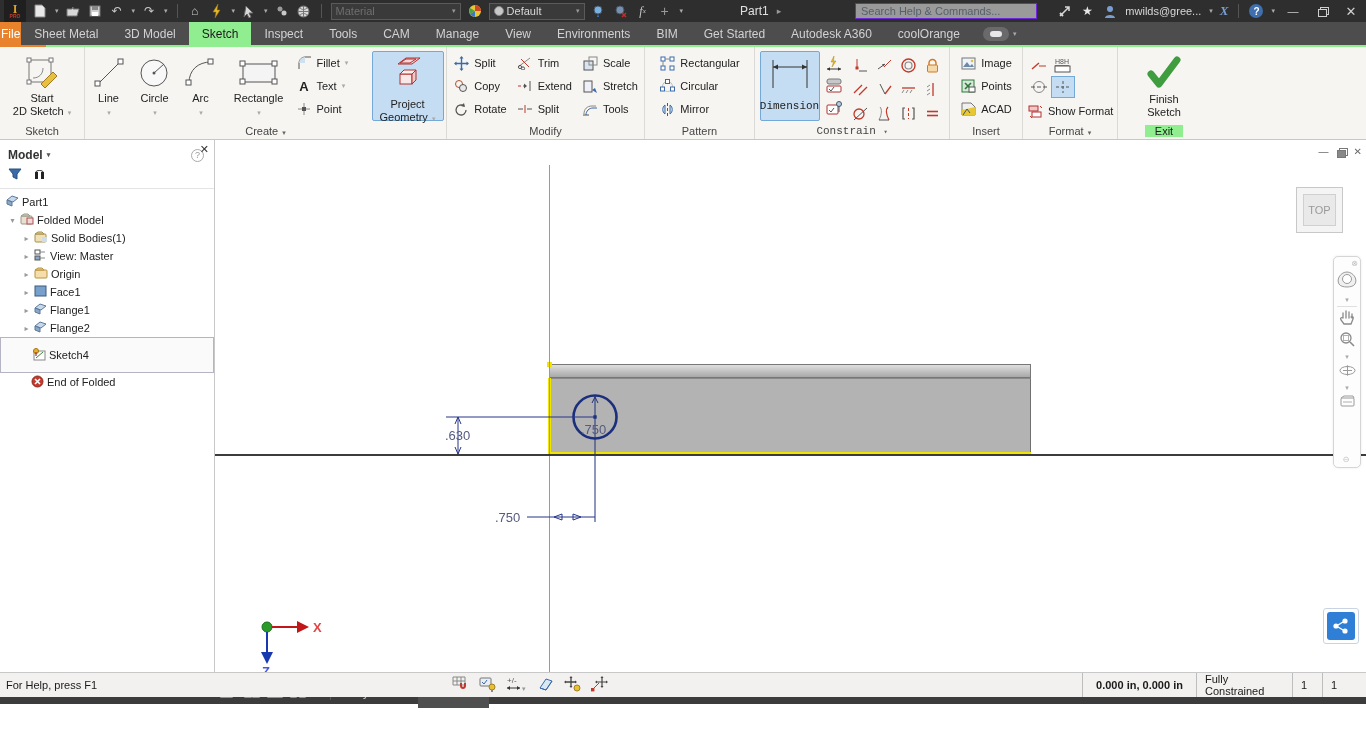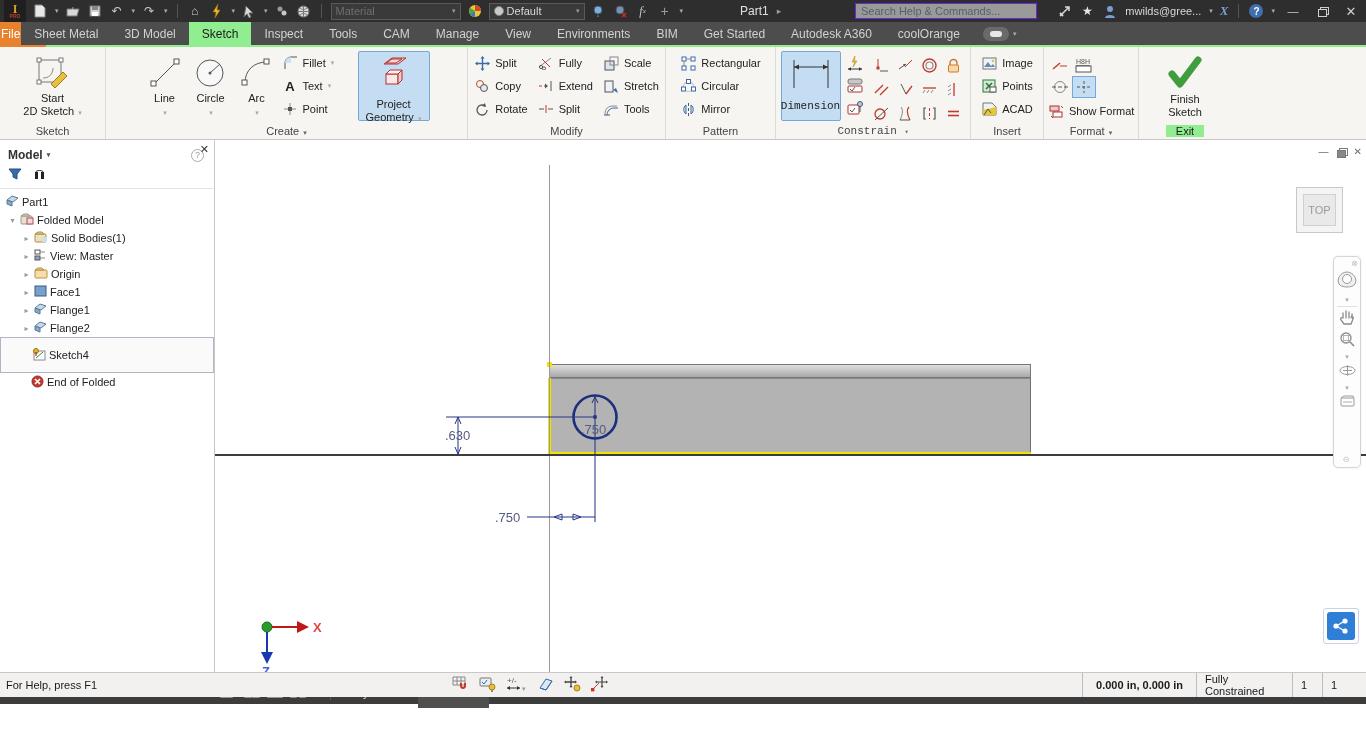--- a/index.html
+++ b/index.html
@@ -256,21 +256,21 @@
       <span class="cloudbtn">
           <i></i>
         </span>
       <span class="dd">▾</span>
     </div>
   </div>
   <div class="accentline"></div>
 
   <div class="ribbon">
 
-    <div class="rpanel" style="width:106px;">
+    <div class="rpanel" style="width:85px;">
       <div class="pbody">
         <div class="bigbtn">
           <span class="ic">
             <svg width="34" height="34">
                 <rect x="4" y="4" width="22" height="22" fill="none" stroke="#777" rx="3"></rect>
                 <rect x="2" y="2" width="4" height="4" fill="#fff" stroke="#777"></rect>
                 <rect x="24" y="2" width="4" height="4" fill="#fff" stroke="#777"></rect>
                 <rect x="2" y="24" width="4" height="4" fill="#fff" stroke="#777"></rect>
                 <path d="M8 22c6 0 10-4 10-10" stroke="#888" fill="none"></path>
                 <path d="M16 28L28 16l4 4-12 12z" fill="#e8c040" stroke="#a07820"></path>
@@ -307,20 +307,32 @@
         <div class="bigbtn">
           <span class="ic">
               <svg width="34" height="34">
                 <path d="M5 27C5 14 14 6 27 6" fill="none" stroke="#555"></path>
                 <rect x="2" y="24" width="5" height="5" fill="#fff" stroke="#555"></rect>
                 <rect x="24" y="3" width="5" height="5" fill="#fff" stroke="#555"></rect>
               </svg>
             </span>
           <span class="biglbl"><span>Arc</span><br><span class="dd">▾</span></span>
         </div>
+        <div class="bigbtn" style="width:66px;">
+          <span class="ic">
+              <svg width="44" height="34">
+                <rect x="6" y="8" width="32" height="18" fill="#f4f4f4" stroke="#555"></rect>
+                <rect x="3" y="5" width="5" height="5" fill="#fff" stroke="#555"></rect>
+                <rect x="35" y="5" width="5" height="5" fill="#fff" stroke="#555"></rect>
+                <rect x="3" y="23" width="5" height="5" fill="#fff" stroke="#555"></rect>
+                <rect x="35" y="23" width="5" height="5" fill="#fff" stroke="#555"></rect>
+              </svg>
+            </span>
+          <span class="biglbl"><span>Rectangle</span><br><span class="dd">▾</span></span>
+        </div>
         <div class="smallcol" style="width:72px;">
           <div class="smbtn">
               <span class="ic16">
                 <svg width="15" height="15">
                   <path d="M2 13V7a6 6 0 0 1 6-6h6" fill="none" stroke="#555"></path>
                   <path d="M2 7a6 6 0 0 1 6-6v6z" fill="#cfe0ef"></path>
                 </svg>
               </span>
               <span>Fillet</span>
               <span class="dd">▾</span>
@@ -391,21 +403,21 @@
         <div class="smallcol">
           <div class="smbtn">
               <span class="ic16">
                 <svg width="16" height="14">
                   <path d="M1 11L13 2" stroke="#888"></path>
                   <path d="M4 3l8 8" stroke="#c0392b"></path>
                   <circle cx="3" cy="11" r="1.6" fill="none" stroke="#555"></circle>
                   <circle cx="6" cy="12.5" r="1.6" fill="none" stroke="#555"></circle>
                 </svg>
               </span>
-              <span>Fully</span>
+              <span>Trim</span>
             </div>
           <div class="smbtn">
               <span class="ic16">
                 <svg width="16" height="12">
                   <path d="M1 6h9" stroke="#c0392b" stroke-dasharray="3 2"></path>
                   <path d="M10 6l-3-2.5v5z" fill="#555"></path>
                   <line x1="13" y1="1" x2="13" y2="11" stroke="#555"></line>
                 </svg>
               </span>
               <span>Extend</span>

